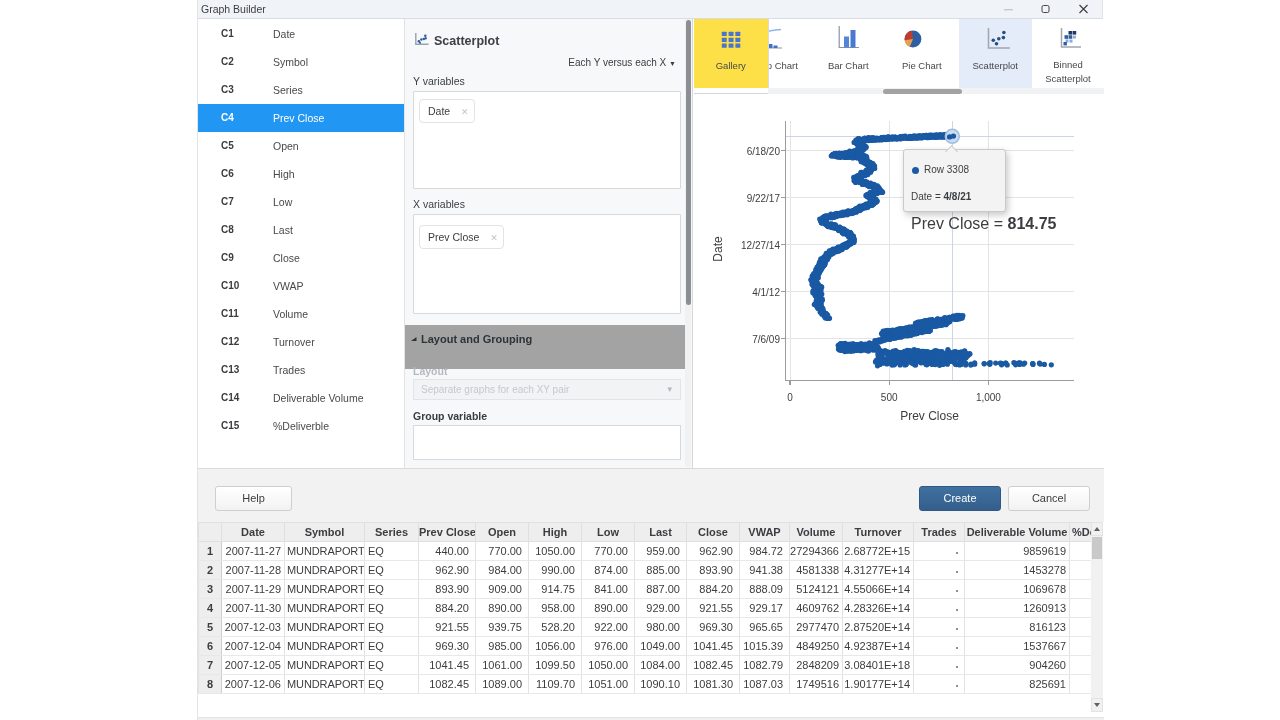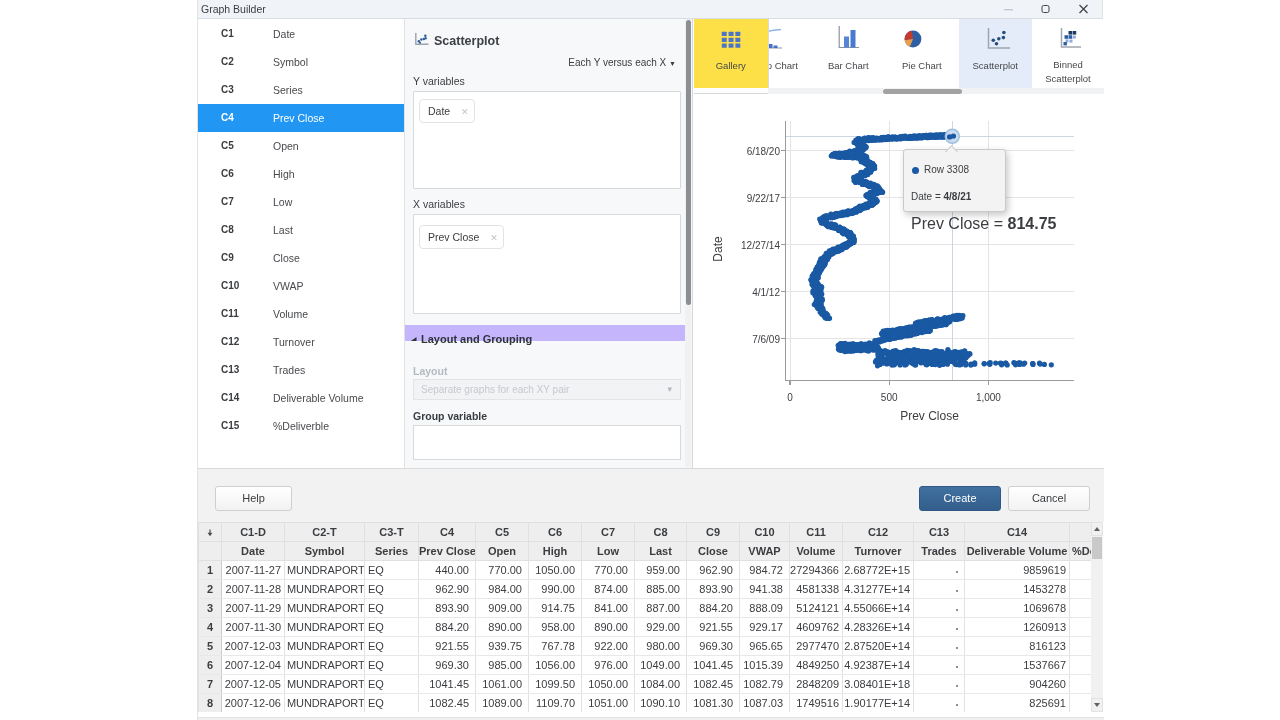--- a/index.html
+++ b/index.html
@@ -19,21 +19,21 @@
 .crow .cname { position:absolute; left:75px; color:#47494c; }
 .crow.sel { background:#2196f3; }
 .crow.sel .cid, .crow.sel .cname { color:#fff; }
 
 
 #midpanel { position:absolute; left:207px; top:19px; width:288px; height:449px; background:#f6f8fa; border-right:1px solid #d7d7d7; }
 .mp-label { position:absolute; font-size:10.5px; color:#3b3d40; }
 .mp-box { position:absolute; left:8px; width:268px; background:#fff; border:1px solid #d8d9db; border-radius:1px; }
 .chip { position:absolute; background:#fff; border:1px solid #e2e3e5; border-radius:4px; font-size:10.5px; color:#3b3d40; line-height:22px; padding:0 5px 0 8px; height:24px; }
 .chip .x { color:#c2c4c6; margin-left:8px; font-size:9px; }
-#lgbar { position:absolute; left:0px; top:306px; width:281px; height:16px; background:#c4b5fd; line-height:28px; }
+#lgbar { position:absolute; left:0px; top:306px; width:281px; height:44px; background:#a3a3a3; line-height:28px; }
 #lgbar .txt { position:absolute; left:16px; font-size:11px; font-weight:bold; color:#2e3338; }
 #lgbar .tri { position:absolute; left:6px; top:12px; width:5.5px; height:4px; background:#2e3338; clip-path:polygon(100% 0, 100% 100%, 0 100%); }
 #laylab { position:absolute; left:8px; top:346px; font-size:10.5px; color:#b6bac0; font-weight:bold; }
 #laydrop { position:absolute; left:8px; top:360px; width:268px; height:21px; background:#f2f3f5; border:1px solid #e2e4e7; font-size:10px; color:#c5c8ce; line-height:19px; padding-left:7px; }
 #grouplab { position:absolute; left:8px; top:391px; font-size:10.5px; color:#393d42; font-weight:bold; }
 #groupbox { position:absolute; left:8px; top:406px; width:268px; height:35px; background:#fff; border:1px solid #d8d9db; }
 #mpsb { position:absolute; right:1px; top:0px; width:6px; height:448px; background:#f0f1f3; }
 #mpsb .thumb { position:absolute; left:0.5px; top:1px; width:5px; height:285px; background:#8b8f94; border-radius:3px; }
 
 
@@ -3051,41 +3051,20 @@
           <col style="width:53px">
           <col style="width:50px">
           <col style="width:53px">
           <col style="width:71px">
           <col style="width:51px">
           <col style="width:105px">
           <col style="width:24px">
         </colgroup>
         <thead>
           <tr>
-            <th><svg width="6" height="8" viewBox="0 0 6 8" style="vertical-align:middle">
-                <path d="M3 0.5 V4" stroke="#4a4a4a" stroke-width="1.2"></path>
-                <path d="M0.6 3.8 H5.4 L3 7.2 Z" fill="#4a4a4a"></path>
-              </svg></th>
-            <th>C1-D</th>
-            <th>C2-T</th>
-            <th>C3-T</th>
-            <th>C4</th>
-            <th>C5</th>
-            <th>C6</th>
-            <th>C7</th>
-            <th>C8</th>
-            <th>C9</th>
-            <th>C10</th>
-            <th>C11</th>
-            <th>C12</th>
-            <th>C13</th>
-            <th>C14</th>
-            <th></th>
-          </tr>
-          <tr>
             <th></th>
             <th>Date</th>
             <th>Symbol</th>
             <th>Series</th>
             <th>Prev Close</th>
             <th>Open</th>
             <th>High</th>
             <th>Low</th>
             <th>Last</th>
             <th>Close</th>
@@ -3172,21 +3151,21 @@
             <td class="num2">1260913</td>
             <td></td>
           </tr>
           <tr>
             <td class="rn">5</td>
             <td class="num2">2007-12-03</td>
             <td style="padding-left:2px;letter-spacing:-0.1px;">MUNDRAPORT</td>
             <td style="padding-left:3px;">EQ</td>
             <td class="num">921.55</td>
             <td class="num">939.75</td>
-            <td class="num">767.78</td>
+            <td class="num">528.20</td>
             <td class="num">922.00</td>
             <td class="num">980.00</td>
             <td class="num">969.30</td>
             <td class="num">965.65</td>
             <td class="num2">2977470</td>
             <td class="num2">2.87520E+14</td>
             <td class="num"><span style="display:inline-block;width:2.5px;height:2.5px;background:#8f8f8f;margin-bottom:1px;"></span></td>
             <td class="num2">816123</td>
             <td></td>
           </tr>

